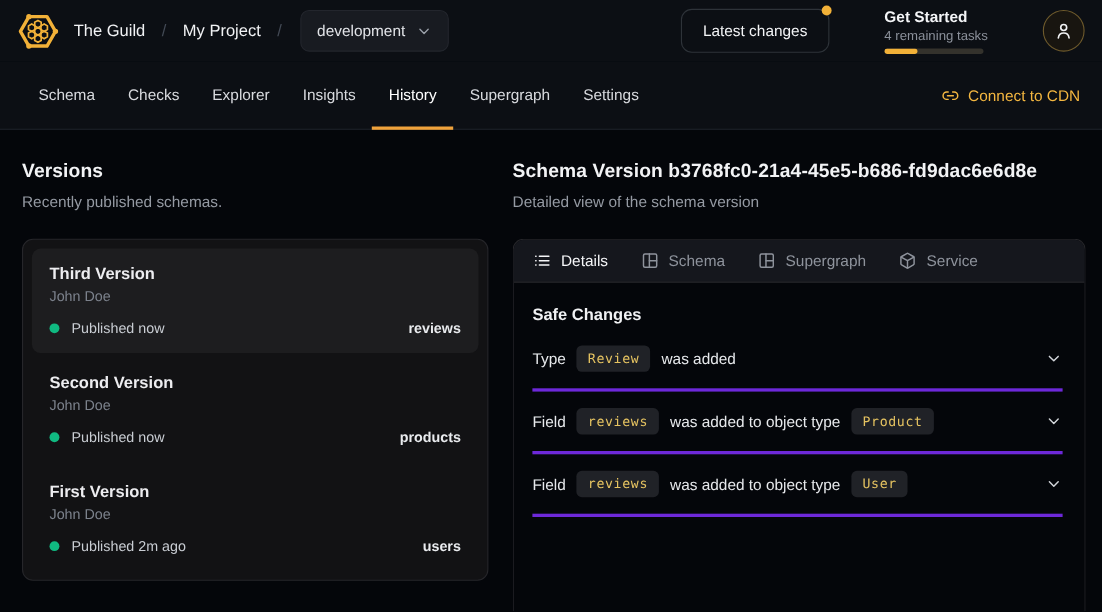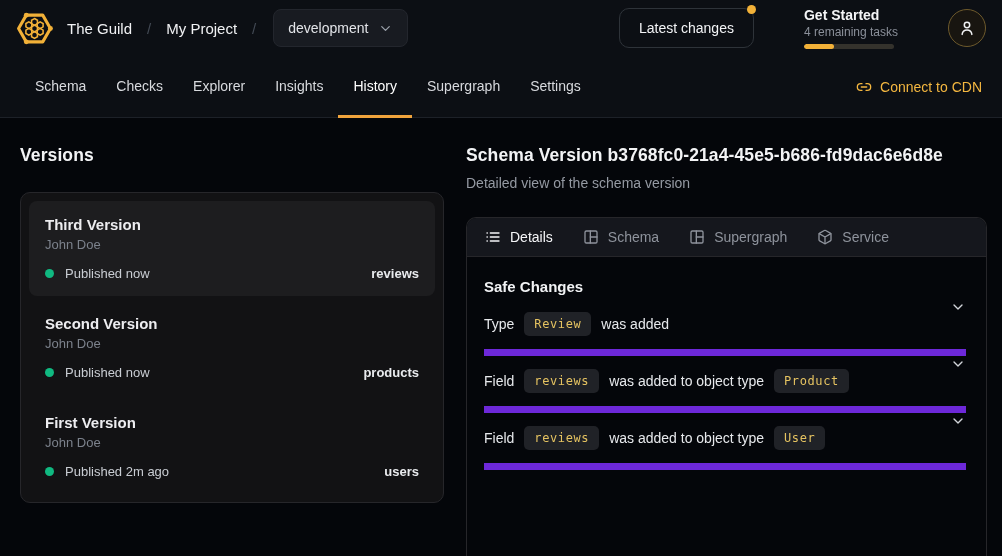--- a/index.html
+++ b/index.html
@@ -89,22 +89,22 @@
   .ptabs {
     background:#15171d; border-bottom:1px solid #26262a; height:39px; flex:0 0 auto;
     display:flex; align-items:center; padding:0 18px; gap:30px;
   }
   .ptab { display:flex; align-items:center; gap:9px; font-size:14px; color:#8e939c; cursor:pointer; }
   .ptab.active { color:#f5f6f8; font-weight:500; }
   .ptab .picon { display:inline-flex; }
   .pbody { padding:14px 20px 0 17px; }
   .pbody h2 { font-size:15px; font-weight:700; color:#f1f2f4; margin-top:7px; }
   .chrow {
-    height:57px; display:flex; justify-content:space-between;
-    border-bottom:7px solid #6d28d9; cursor:pointer;
+    height:57px; display:flex; align-items:center; justify-content:space-between;
+    border-bottom:3px solid #6d28d9; cursor:pointer;
   }
   .chrow:first-child { margin-top:4px; }
   .chleft { display:flex; align-items:center; gap:10px; font-size:14px; color:#e7e9ec; }
   .code {
     font-family:"DejaVu Sans Mono","Liberation Mono",monospace; font-size:12px;
     color:var(--badge,#e5c361); background:#202227; border-radius:5px; padding:5px 10px;
     letter-spacing:.6px;
   }
   .chev-right { display:inline-flex; color:#d2d5da; }
   .icon { display:inline-flex; }
@@ -185,20 +185,21 @@
             <line x1="8" y1="12" x2="16" y2="12"></line>
           </svg>
         </span>
       <span>Connect to CDN</span>
     </a>
   </div>
 
   <main>
     <section class="leftcol">
       <h1>Versions</h1>
+      <p class="sub">Recently published schemas.</p>
       <div class="vlist" id="version-list">
           <div class="vitem selected">
             <div class="vname">Third Version</div>
             <div class="vauthor">John Doe</div>
             <div class="vmeta">
               <div class="vstatus">
                 <span class="gdot"></span>
                 <span>Published now</span>
               </div>
               <div class="vservice">reviews</div>

